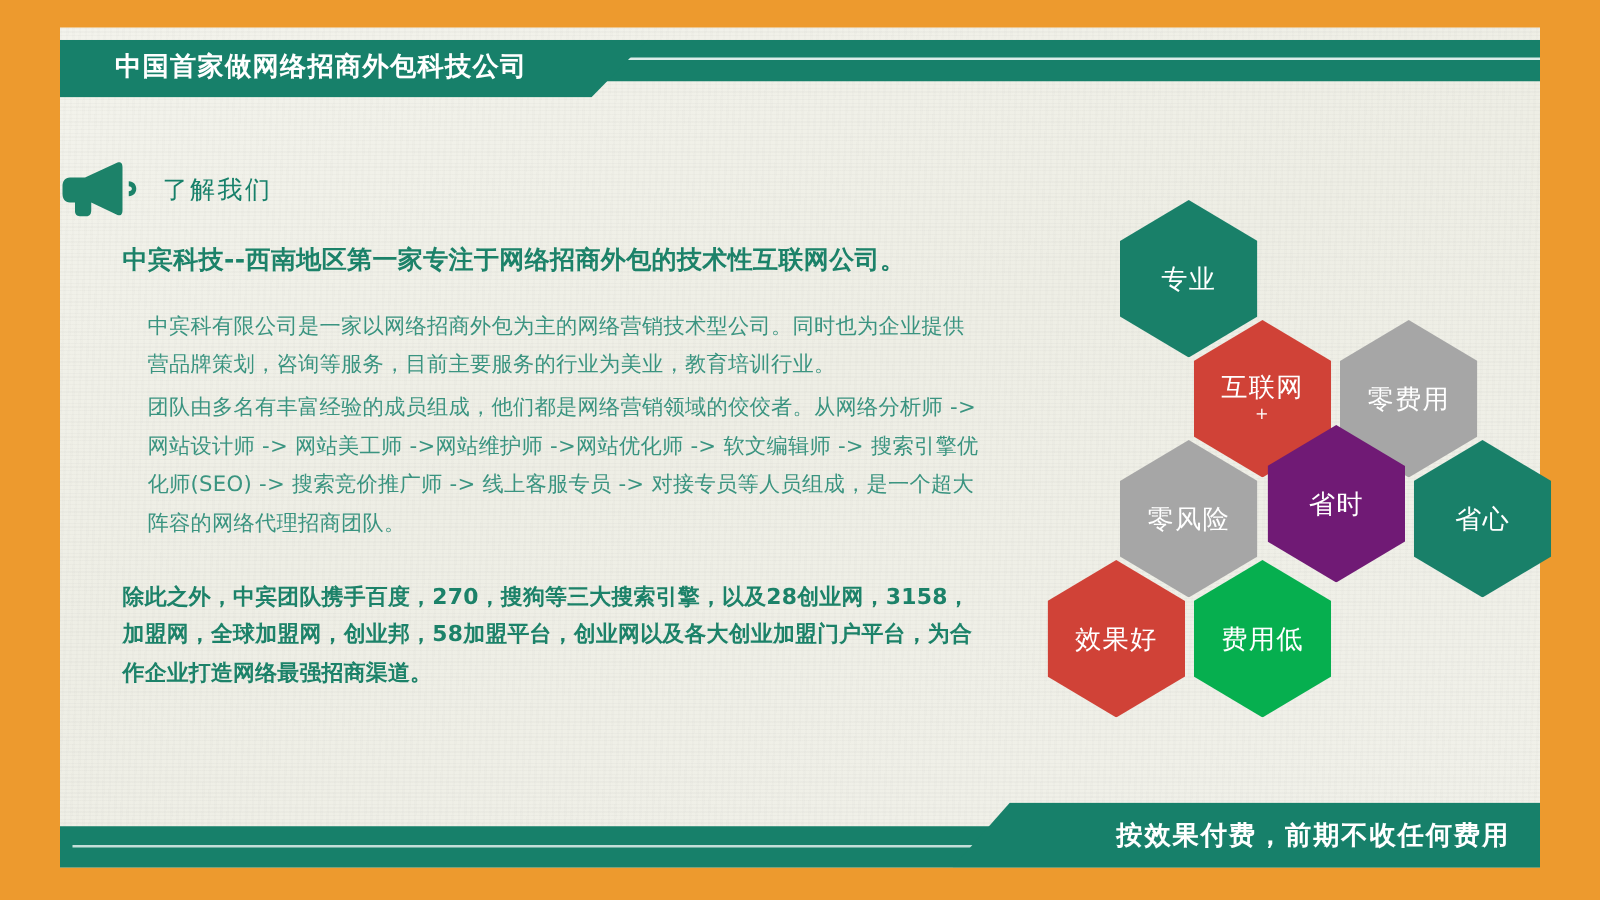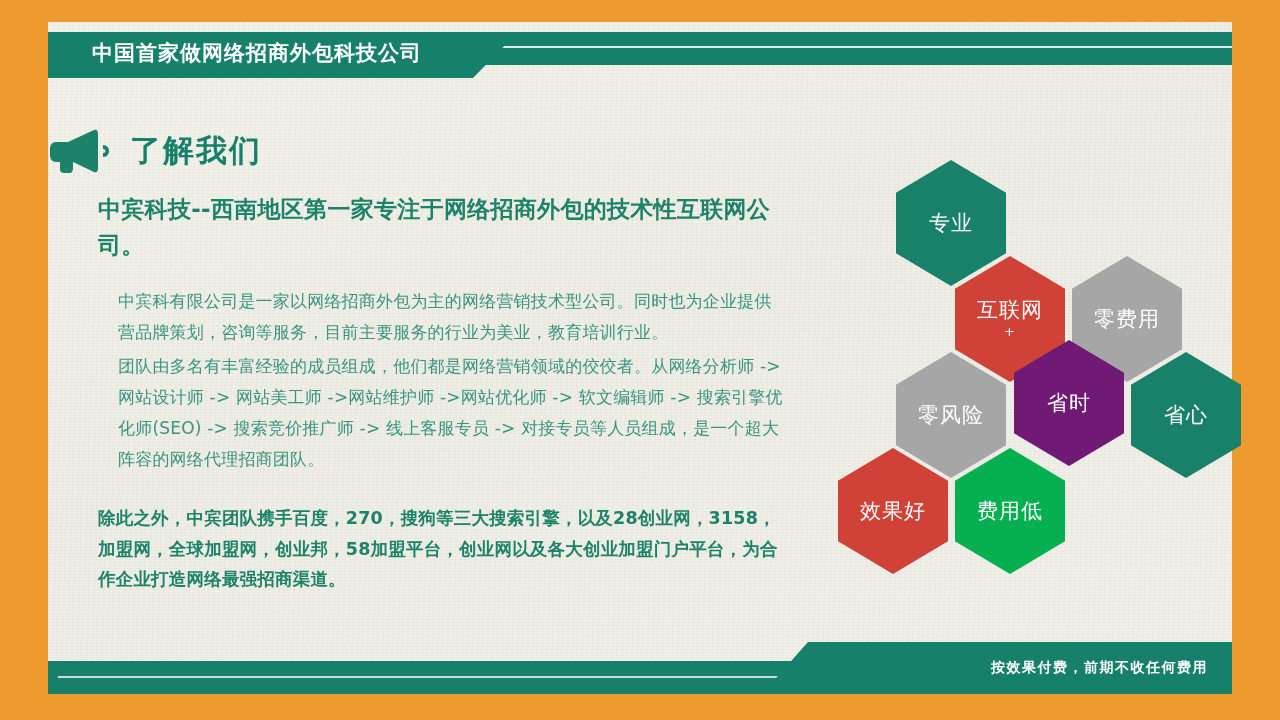--- a/index.html
+++ b/index.html
@@ -95,36 +95,36 @@
     position: absolute;
     left: 48px;
     top: 128px;
     display: flex;
     align-items: center;
     gap: 20px;
   }
   #megaphone-icon { width: 62px; height: 46px; display:block; }
   #section-title {
     color: #17806A;
-    font-size: 31px;
-    font-weight: bold;
+    font-size: 20px;
+    font-weight: normal;
     letter-spacing: 2px;
     text-align: center;
   }
 
   
   #copy {
     position: absolute;
     left: 98px;
     top: 192px;
     width: 690px;
     color: #2C8A72;
   }
   .para-bold {
-    font-size: 23px;
+    font-size: 20px;
     font-weight: bold;
     line-height: 1.55;
     letter-spacing: .3px;
     color: #1C8269;
   }
   .para {
     font-size: 17px;
     line-height: 1.82;
     letter-spacing: .2px;
     color: #3A9480;
@@ -198,21 +198,21 @@
     width: 470px;
     height: 52px;
     background: #17806A;
     clip-path: polygon(46px 0, 470px 0, 470px 52px, 0 52px);
     display: flex;
     align-items: center;
     justify-content: flex-end;
   }
   #footer-text {
     color: #ffffff;
-    font-size: 14px;
+    font-size: 21px;
     font-weight: bold;
     letter-spacing: 1.5px;
     padding-right: 24px;
     white-space: nowrap;
   }
 </style>
 </head>
 <body>
 
 <div id="slide">

